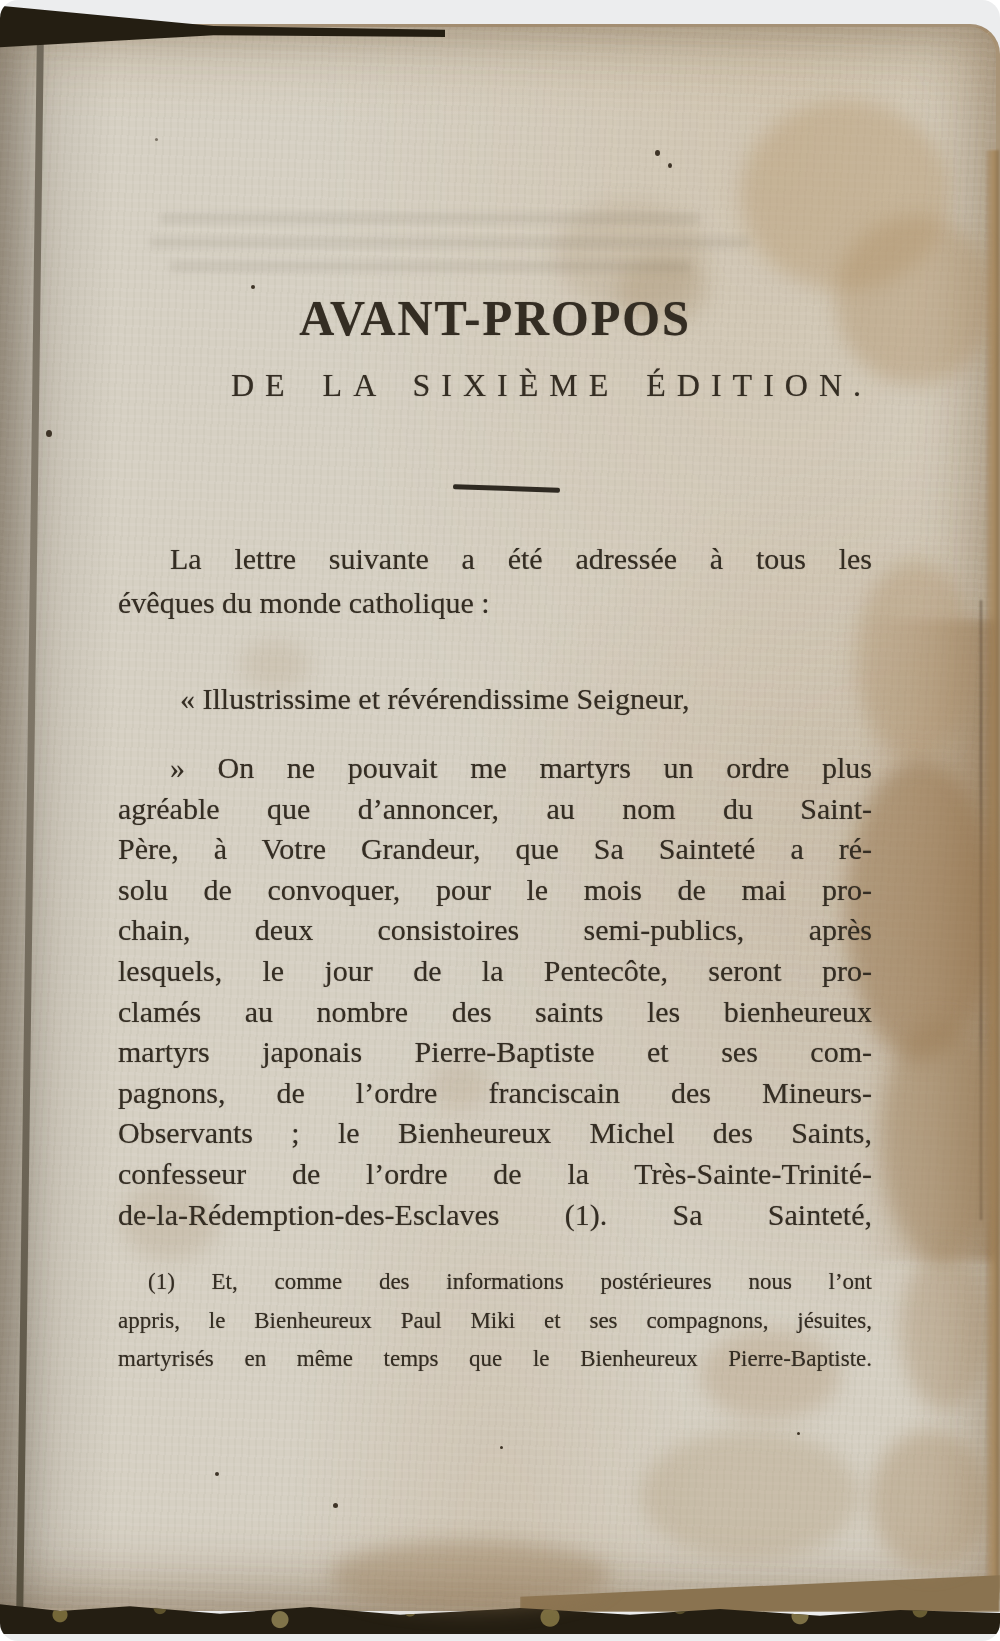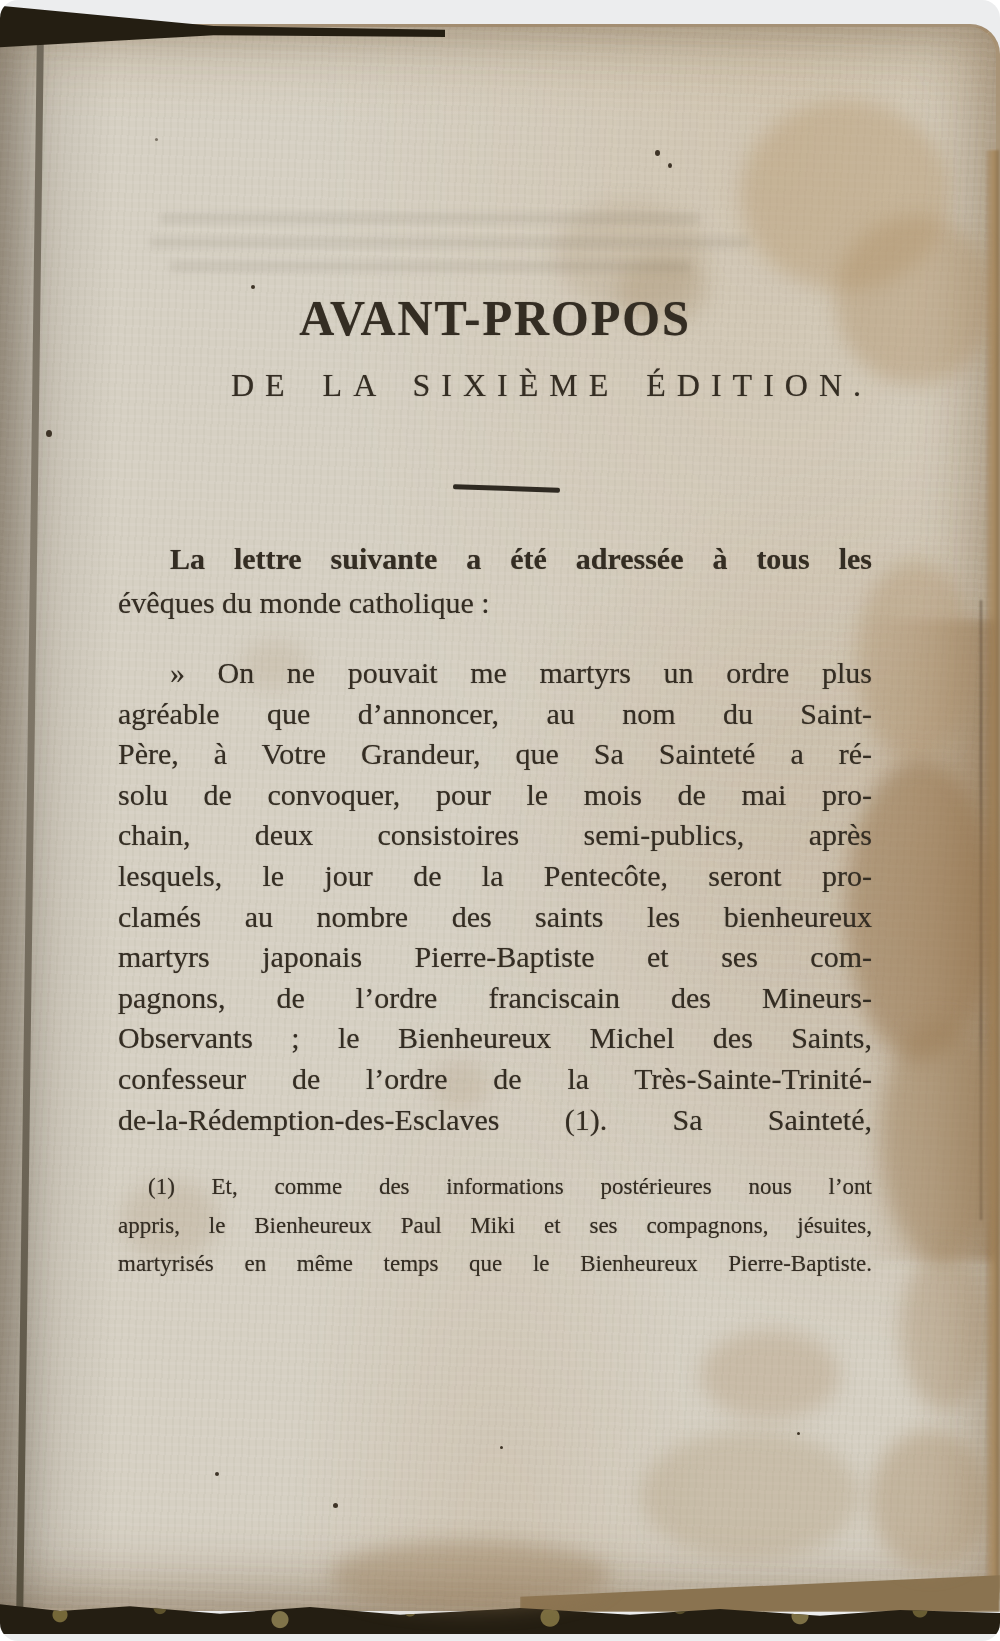--- a/index.html
+++ b/index.html
@@ -79,21 +79,21 @@
   }
   #title{margin:20px 0 0 0; font-size:50px; font-weight:bold; letter-spacing:2px;
     text-align:center; line-height:56px; transform:scaleX(.97);}
   #subtitle{margin-top:22px; font-size:32px; letter-spacing:11px; word-spacing:8px;
     text-align:right; line-height:34px; white-space:nowrap;}
   #rule{margin-top:84px; margin-left:335px; width:107px; height:5px;
     background:#2f2a22; transform:rotate(2deg); border-radius:2px;}
   .para{font-size:30px; line-height:40.6px;}
   .tl{text-align:justify; text-align-last:justify;}
   #intro{margin-top:46px; line-height:44px;}
-  #intro .tl:first-child{text-indent:52px;font-weight:bold;}
+  #intro .tl:first-child{text-indent:52px;}
   #intro .tl:last-child{text-align-last:left;}
   #salutation{margin-top:52px; padding-left:62px; font-size:30px; line-height:43px;}
   #body{margin-top:28px;}
   #body .tl:first-child{text-indent:52px;}
   #footnote{margin-top:28px; font-size:23px; line-height:38.5px;}
   #footnote .tl:first-child{text-indent:30px;}
 </style>
 </head>
 <body>
 
@@ -143,20 +143,21 @@
   <div id="text-block">
     <div id="title">AVANT-PROPOS</div>
     <div id="subtitle">DE LA SIXIÈME ÉDITION.</div>
     <div id="rule"></div>
 
     <div id="intro" class="para">
         <div class="tl">La lettre suivante a été adressée à tous les</div>
         <div class="tl">évêques du monde catholique :</div>
       </div>
 
+    <div id="salutation">« Illustrissime et révérendissime Seigneur,</div>
 
     <div id="body" class="para">
         <div class="tl">» On ne pouvait me martyrs un ordre plus</div>
         <div class="tl">agréable que d’annoncer, au nom du Saint-</div>
         <div class="tl">Père, à Votre Grandeur, que Sa Sainteté a ré-</div>
         <div class="tl">solu de convoquer, pour le mois de mai pro-</div>
         <div class="tl">chain, deux consistoires semi-publics, après</div>
         <div class="tl">lesquels, le jour de la Pentecôte, seront pro-</div>
         <div class="tl">clamés au nombre des saints les bienheureux</div>
         <div class="tl">martyrs japonais Pierre-Baptiste et ses com-</div>

